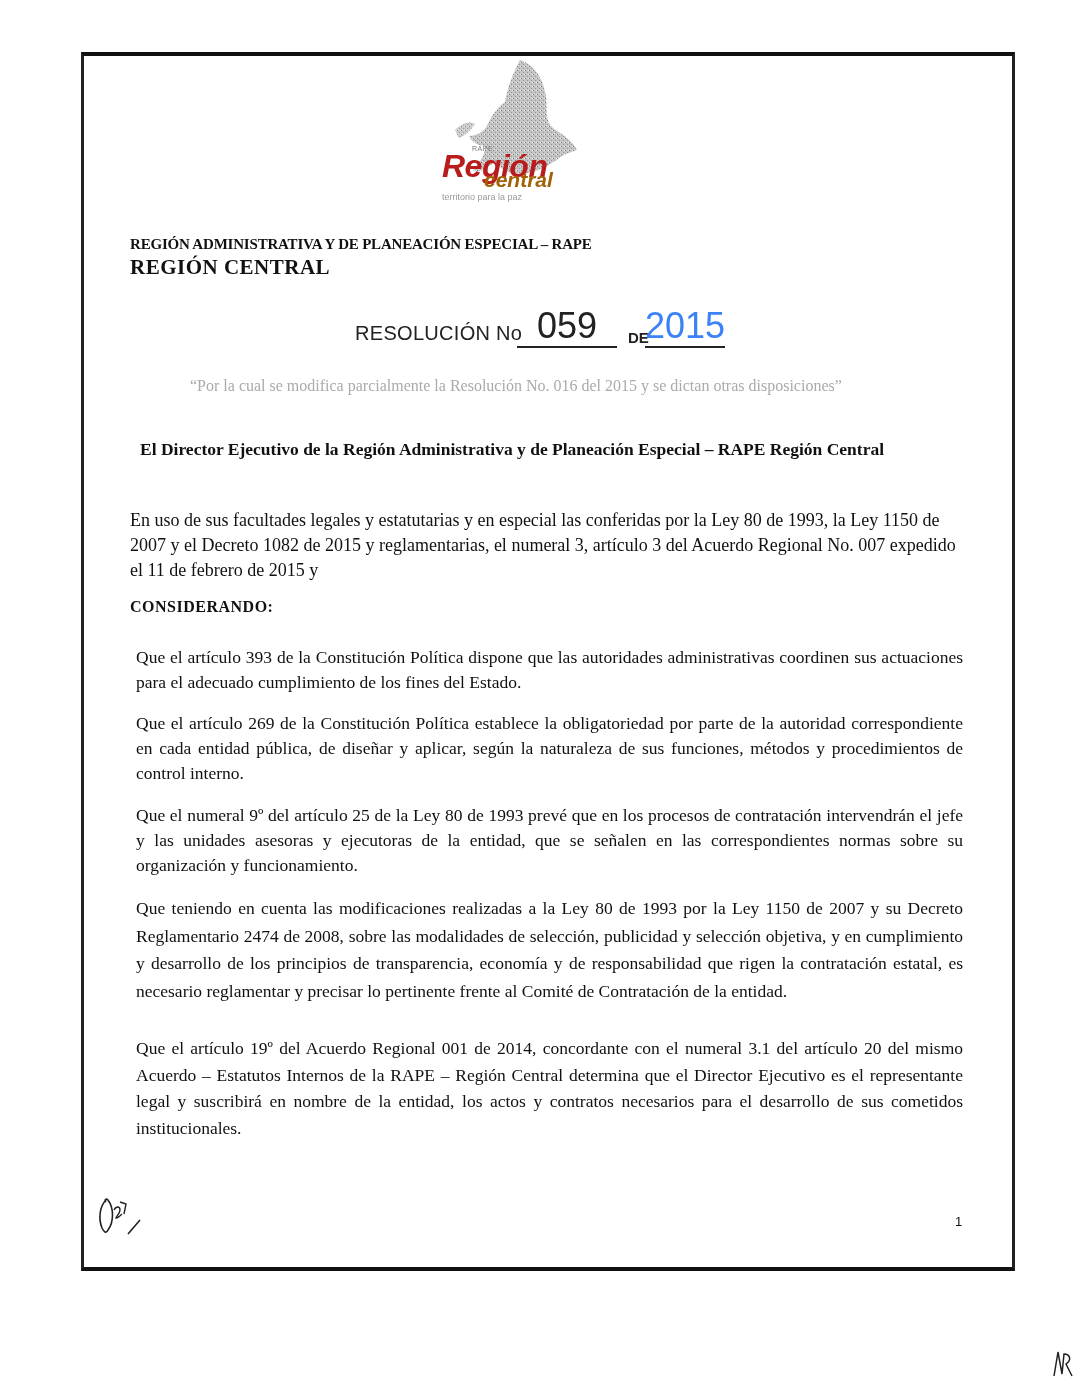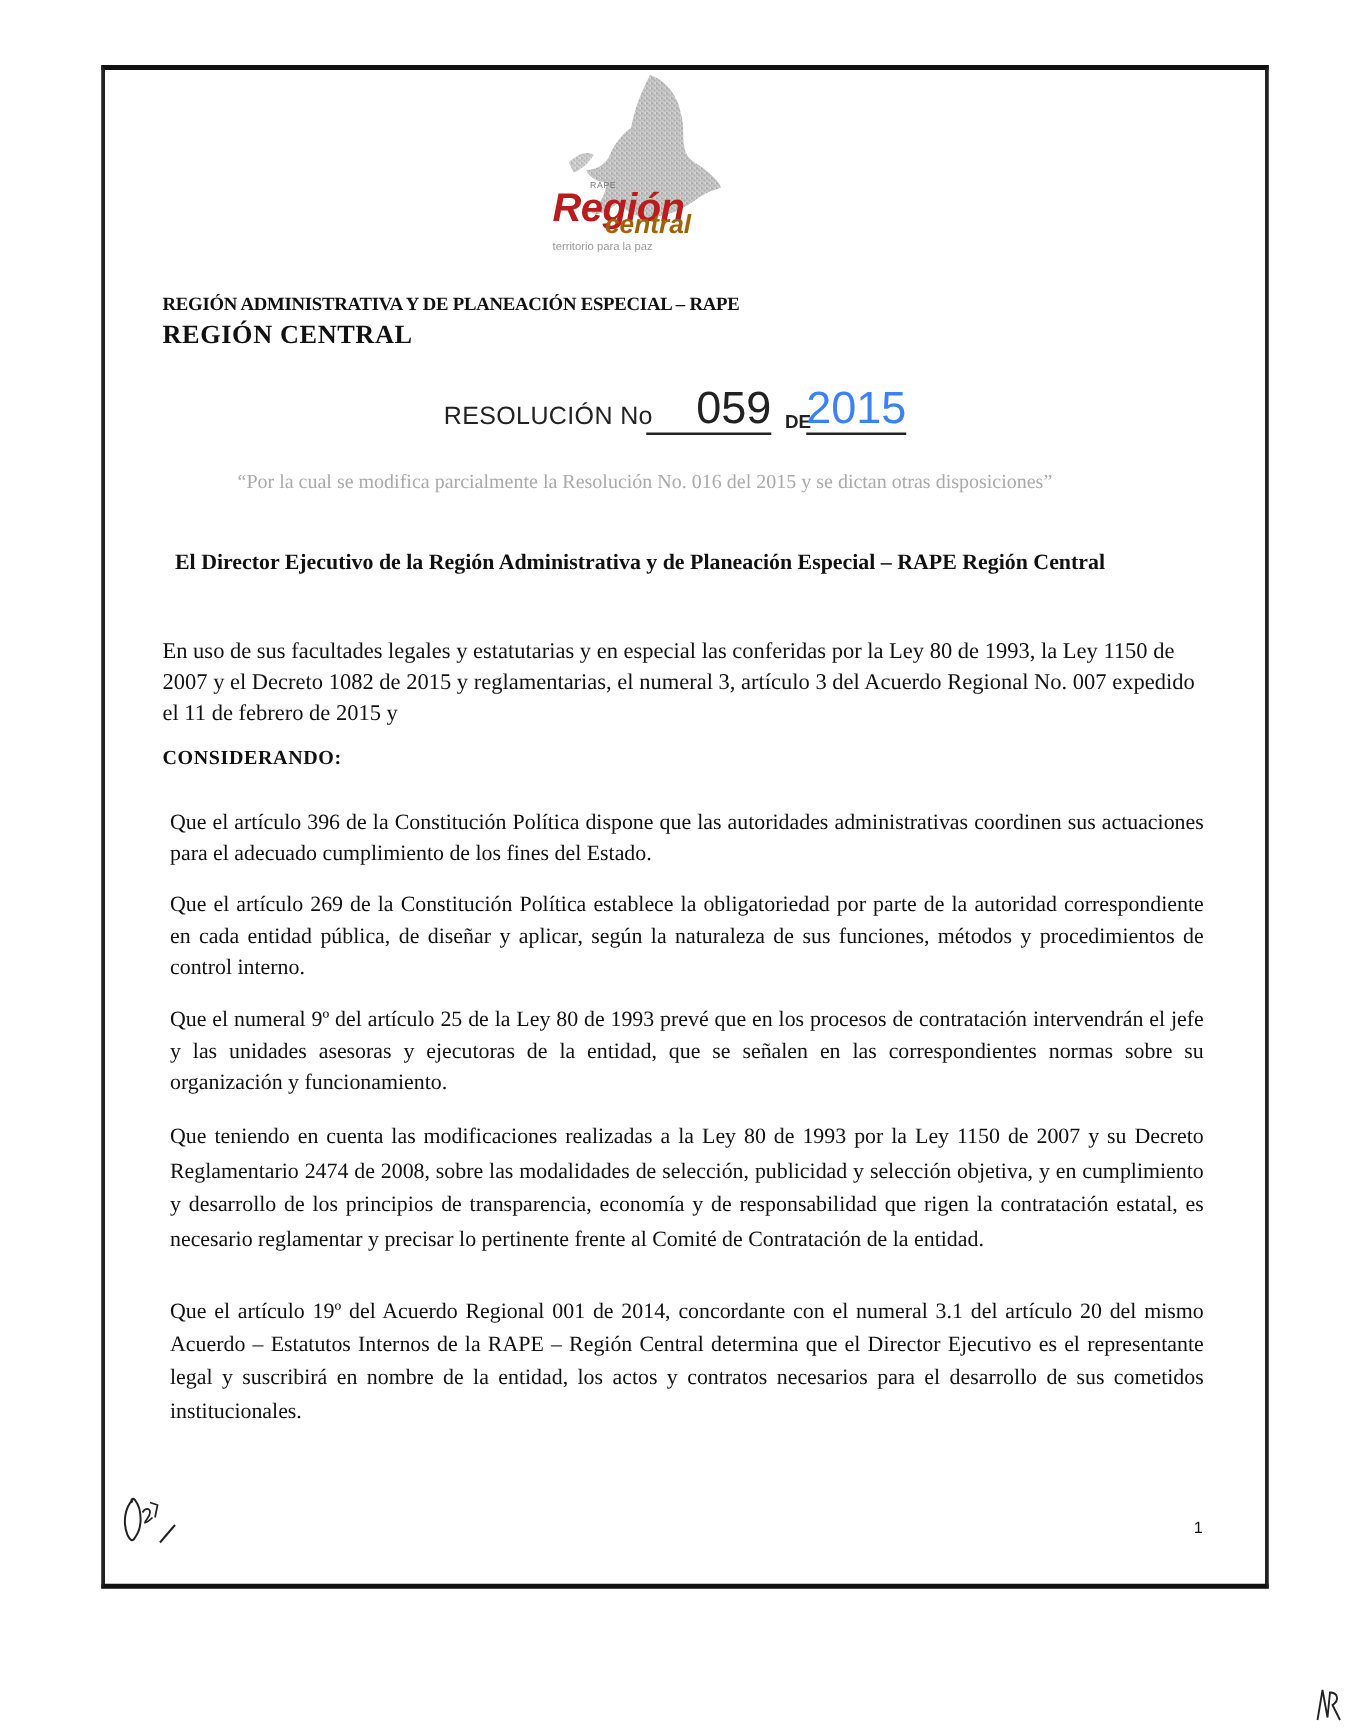--- a/index.html
+++ b/index.html
@@ -9,21 +9,21 @@
   .logo-text { position: absolute; left: 442px; top: 148px; width: 140px; font-family: "Liberation Sans", sans-serif; }
   .logo-small { position: absolute; left: 30px; top: -3px; font-size: 7px; color: #777; letter-spacing: 0.5px; }
   .logo-region { position: absolute; left: 0; top: 0px; font-size: 32px; font-weight: bold; font-style: italic; color: #b91c1c; letter-spacing: -0.5px; }
   .logo-central { position: absolute; left: 42px; top: 20px; font-size: 21px; font-weight: bold; font-style: italic; color: #a16207; }
   .logo-tagline { position: absolute; left: 0; top: 44px; font-size: 9px; color: #999; white-space: nowrap; }
   .center { position: absolute; left: 130px; width: 830px; }
   .org-line { top: 236px; font-size: 15px; font-weight: bold; letter-spacing: -0.2px; }
   .org-title { top: 255px; font-size: 21px; font-weight: bold; letter-spacing: 0.5px; }
   .res-line { position: absolute; left: 355px; top: 305px; height: 50px; font-family: "Liberation Sans", sans-serif; white-space: nowrap; }
   .res-label { position: absolute; left: 0; top: 17px; font-size: 20px; font-weight: normal; color: #222; letter-spacing: 0.3px; }
-  .res-num { position: absolute; left: 162px; top: 0; width: 100px; text-align: right; font-size: 36px; color: #222; border-bottom: 2px solid #222; height: 41px; line-height: 41px; }
+  .res-num { position: absolute; left: 162px; top: 0; width: 100px; text-align: center; font-size: 36px; color: #222; border-bottom: 2px solid #222; height: 41px; line-height: 41px; }
   .res-de { position: absolute; left: 273px; top: 24px; font-size: 15px; font-weight: bold; color: #222; }
   .res-year { position: absolute; left: 290px; top: 0; font-size: 36px; color: #3b82f6; border-bottom: 2px solid #222; height: 41px; line-height: 41px; }
   .subtitle { top: 376px; font-size: 16px; color: #aaa; line-height: 20px; padding: 0 60px; box-sizing: border-box; }
   .director { top: 436px; font-size: 17.5px; font-weight: bold; line-height: 27px; padding: 0 10px; box-sizing: border-box; }
   .intro { top: 508px; font-size: 18px; line-height: 25px; }
   .considerando { top: 598px; font-size: 16px; font-weight: bold; letter-spacing: 0.5px; }
   .para { position: absolute; left: 136px; width: 827px; font-size: 17.5px; line-height: 25px; text-align: justify; }
   .p1 { top: 645px; }
   .p2 { top: 711px; }
   .p3 { top: 803px; }
@@ -70,21 +70,21 @@
 </div>
 
 <div class="center subtitle">“Por la cual se modifica parcialmente la Resolución No. 016 del 2015 y se dictan otras disposiciones”</div>
 
 <div class="center director">El Director Ejecutivo de la Región Administrativa y de Planeación Especial – RAPE Región Central</div>
 
 <div class="center intro">En uso de sus facultades legales y estatutarias y en especial las conferidas por la Ley 80 de 1993, la Ley 1150 de 2007 y el Decreto 1082 de 2015 y reglamentarias, el numeral 3, artículo 3 del Acuerdo Regional No. 007 expedido el 11 de febrero de 2015 y</div>
 
 <div class="center considerando">CONSIDERANDO:</div>
 
-<p class="para p1" style="margin:0">Que el artículo 396 de la Constitución Política dispone que las autoridades administrativas coordinen sus actuaciones para el adecuado cumplimiento de los fines del Estado.</p>
+<p class="para p1" style="margin:0">Que el artículo 393 de la Constitución Política dispone que las autoridades administrativas coordinen sus actuaciones para el adecuado cumplimiento de los fines del Estado.</p>
 <p class="para p2" style="margin:0">Que el artículo 269 de la Constitución Política establece la obligatoriedad por parte de la autoridad correspondiente en cada entidad pública, de diseñar y aplicar, según la naturaleza de sus funciones, métodos y procedimientos de control interno.</p>
 <p class="para p3" style="margin:0">Que el numeral 9º del artículo 25 de la Ley 80 de 1993 prevé que en los procesos de contratación intervendrán el jefe y las unidades asesoras y ejecutoras de la entidad, que se señalen en las correspondientes normas sobre su organización y funcionamiento.</p>
 <p class="para p4" style="margin:0">Que teniendo en cuenta las modificaciones realizadas a la Ley 80 de 1993 por la Ley 1150 de 2007 y su Decreto Reglamentario 2474 de 2008, sobre las modalidades de selección, publicidad y selección objetiva, y en cumplimiento y desarrollo de los principios de transparencia, economía y de responsabilidad que rigen la contratación estatal, es necesario reglamentar y precisar lo pertinente frente al Comité de Contratación de la entidad.</p>
 <p class="para p5" style="margin:0">Que el artículo 19º del Acuerdo Regional 001 de 2014, concordante con el numeral 3.1 del artículo 20 del mismo Acuerdo – Estatutos Internos de la RAPE – Región Central determina que el Director Ejecutivo es el representante legal y suscribirá en nombre de la entidad, los actos y contratos necesarios para el desarrollo de sus cometidos institucionales.</p>
 
 <svg class="initials" viewBox="0 0 80 50">
   <path d="M14 8 C8 14 6 26 10 36 C12 40 14 42 16 38 C22 30 22 16 16 8 C14 6 12 8 14 10" fill="none" stroke="#222" stroke-width="1.6"></path>
   <path d="M22 18 C24 14 28 14 28 18 C28 22 24 24 24 26 C26 26 28 24 30 22" fill="none" stroke="#222" stroke-width="1.4"></path>
   <path d="M28 10 L34 12 L32 22" fill="none" stroke="#222" stroke-width="1.4"></path>
   <path d="M36 42 L48 28" fill="none" stroke="#222" stroke-width="1.6"></path>

